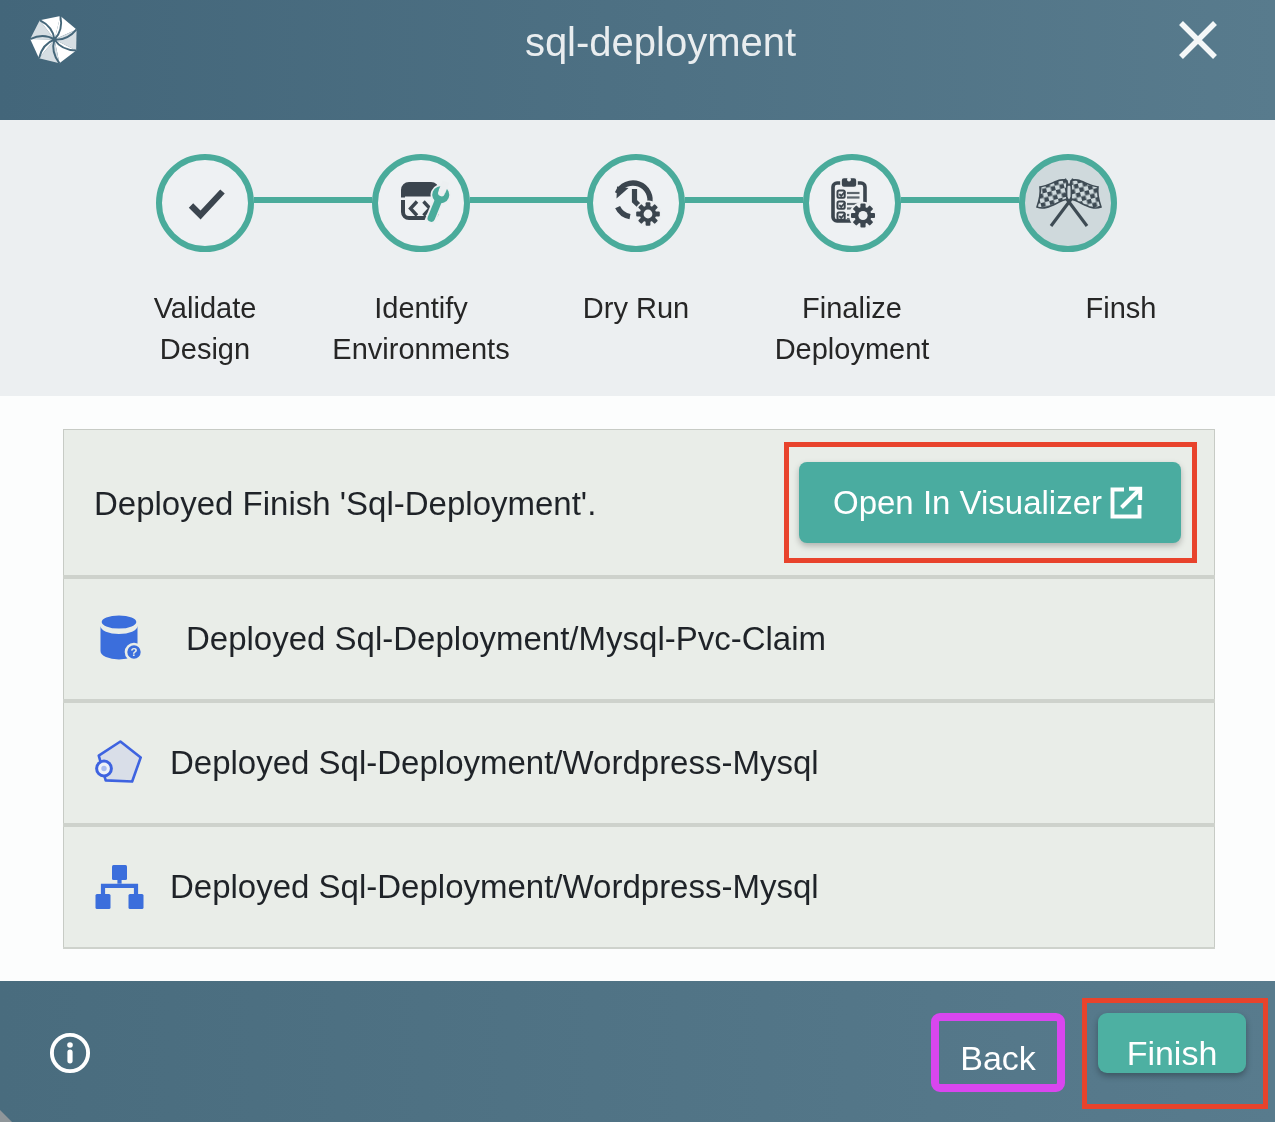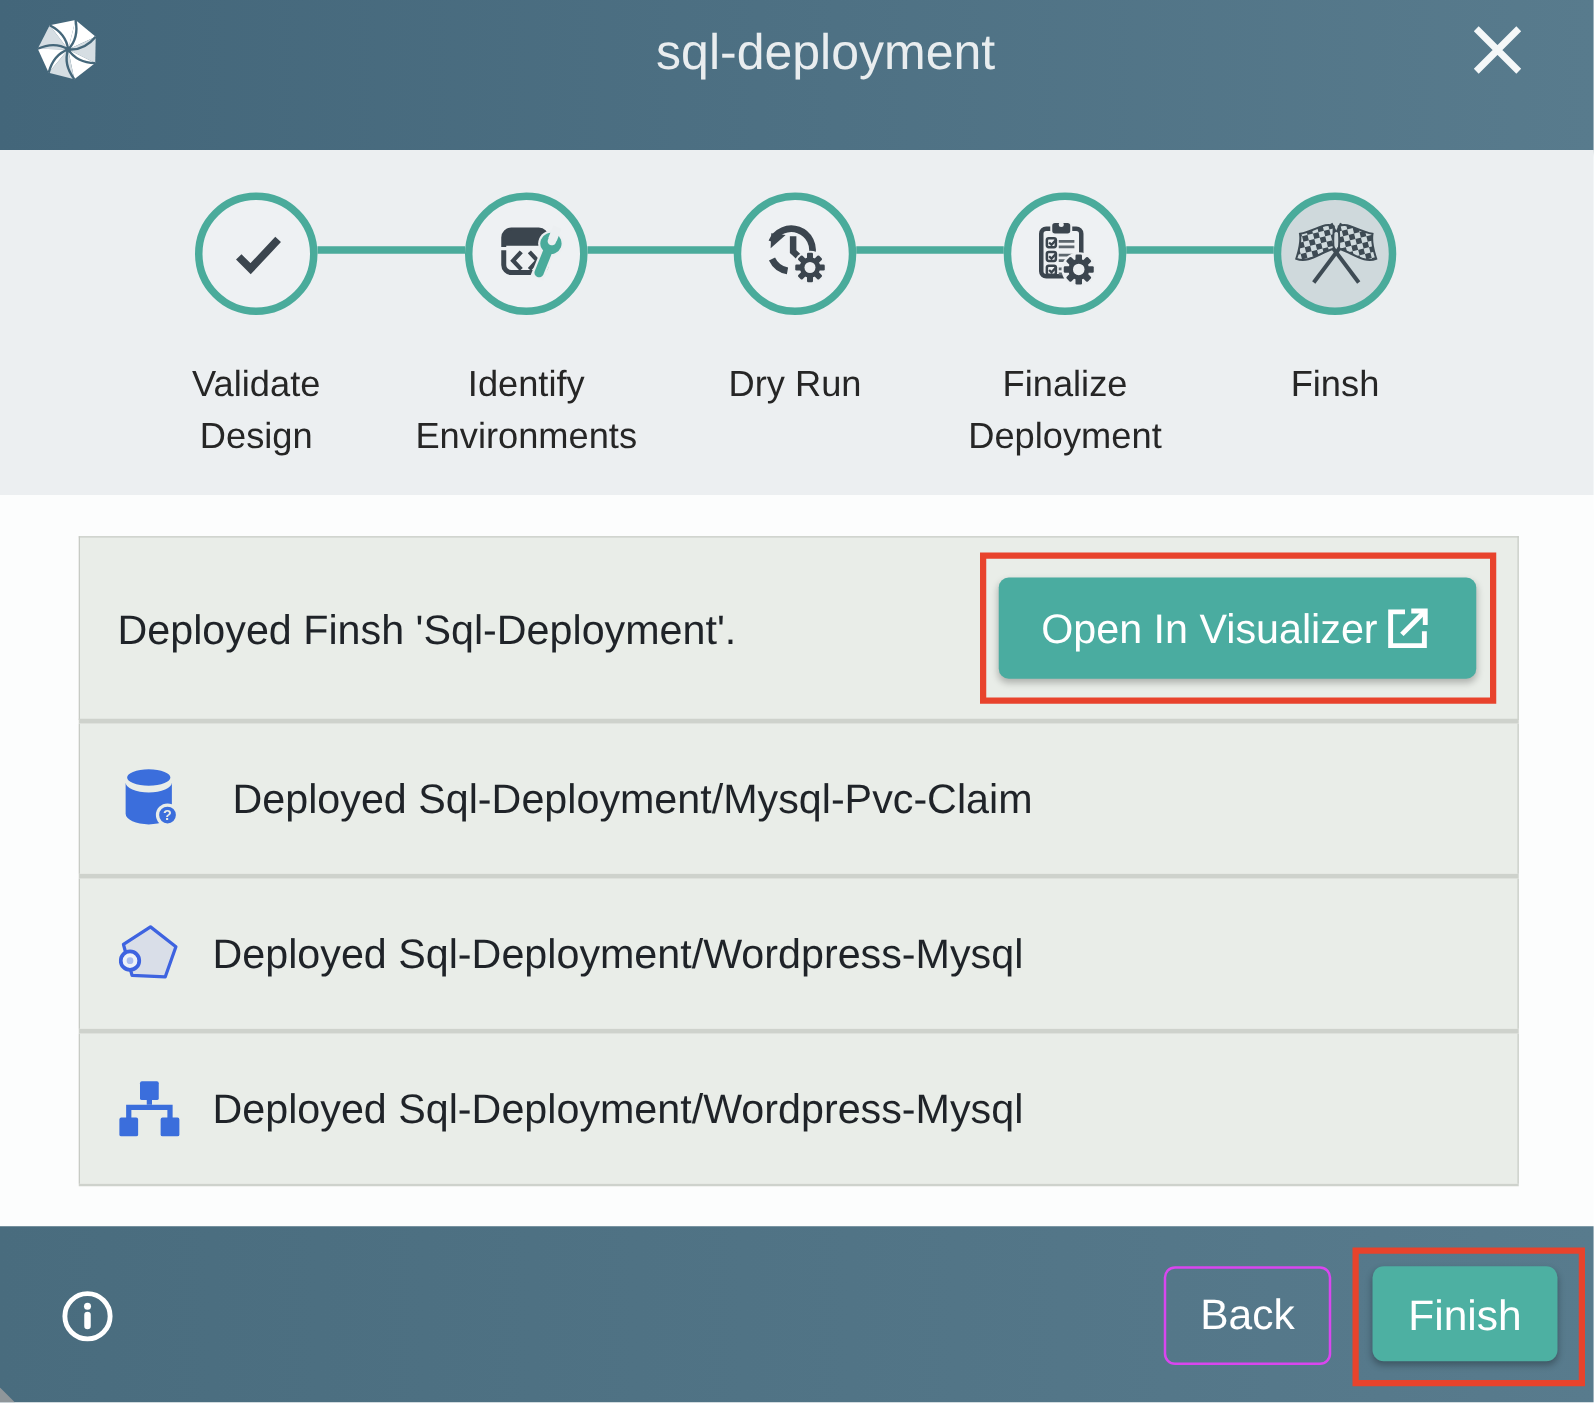--- a/index.html
+++ b/index.html
@@ -14,22 +14,22 @@
   .conn{top:197px;height:6px;background:#4aab9b;}
   .circ{top:154px;width:86px;height:86px;border:6px solid #4aab9b;border-radius:50%;background:#eef1f3;}
   .circ.done{background:#cfd9dc;}
   .slabel{top:288px;width:260px;text-align:center;font-size:29px;line-height:41px;color:#262626;}
   
   .row{left:63px;width:1150px;background:#e9ede8;border-left:1px solid #c7cbc5;border-right:1px solid #c7cbc5;}
   .sep{left:63px;width:1152px;height:4px;background:#ced2cc;}
   .rowtext{font-size:33px;color:#1f2328;}
   
   .footer{left:0;top:981px;width:1275px;height:141px;background:linear-gradient(90deg,#496c7e,#587b8d);}
-  .backbtn{left:931px;top:1013px;width:134px;height:79px;border:2px solid #d946ef;border-radius:9px;box-sizing:border-box;color:#fff;font-size:34px;line-height:75px;text-align:center;}
-  .finbtn{left:1098px;top:1013px;width:148px;height:76px;background:#4db0a2;border-radius:9px;color:#fff;font-size:34px;line-height:80px;text-align:center;box-shadow:0 3px 6px rgba(0,0,0,.3);}
+  .backbtn{left:931px;top:1013px;width:134px;height:79px;border:8px solid #d946ef;border-radius:9px;box-sizing:border-box;color:#fff;font-size:34px;line-height:75px;text-align:center;}
+  .finbtn{left:1098px;top:1013px;width:148px;height:60px;background:#4db0a2;border-radius:9px;color:#fff;font-size:34px;line-height:80px;text-align:center;box-shadow:0 3px 6px rgba(0,0,0,.3);}
   .redbox{border:5px solid #e8432c;}
   .ovbtn{left:799px;top:462px;width:382px;height:81px;background:#4aaca0;border-radius:8px;box-shadow:0 3px 6px rgba(0,0,0,.25);color:#fff;}
   .ovtext{left:834px;top:0px;height:78px;line-height:81px;font-size:33px;color:#fff;}
 </style>
 </head>
 <body>
 <div class="page">
 
   <div class="abs header"></div>
   <div class="abs title">sql-deployment</div>
@@ -67,21 +67,21 @@
   <div class="abs conn" style="left:901px;width:118px;"></div>
   <div class="abs circ" style="left:156px;"></div>
   <div class="abs circ" style="left:372px;"></div>
   <div class="abs circ" style="left:587px;"></div>
   <div class="abs circ" style="left:803px;"></div>
   <div class="abs circ done" style="left:1019px;"></div>
   <div class="abs slabel" style="left:75px;">Validate<br>Design</div>
   <div class="abs slabel" style="left:291px;">Identify<br>Environments</div>
   <div class="abs slabel" style="left:722px;">Finalize<br>Deployment</div>
   <div class="abs slabel" style="left:506px;">Dry Run</div>
-  <div class="abs slabel" style="left:938px;">Finsh</div>
+  <div class="abs slabel" style="left:991px;">Finsh</div>
 
   <svg class="abs" style="left:177px;top:175px;" width="56" height="56" viewBox="0 0 56 56">
     <path d="M14 30.5 L23.5 40 L45.5 16.5" stroke="#3b454e" stroke-width="6.2" fill="none"></path>
   </svg>
 
   <svg class="abs" style="left:389px;top:170px;" width="64" height="64" viewBox="0 0 64 64">
     <rect x="14" y="14" width="34" height="34" rx="6" fill="none" stroke="#3b454e" stroke-width="4"></rect>
     <path d="M14 26.5 v-6 a6.5 6.5 0 0 1 6.5 -6.5 h21 a6.5 6.5 0 0 1 6.5 6.5 v6 z" fill="#3b454e"></path>
     <path d="M11 28.8 H51" stroke="#eef1f3" stroke-width="2.6" fill="none"></path>
     <path d="M28 31.5 L21.5 38.5 L28 45.5" stroke="#3b454e" stroke-width="3.4" fill="none"></path>
@@ -208,21 +208,21 @@
       <rect x="17" y="1" width="15" height="15" rx="1.5"></rect>
       <rect x="0.5" y="30" width="15" height="15" rx="1.5"></rect>
       <rect x="33.5" y="30" width="15" height="15" rx="1.5"></rect>
     </g>
     <g stroke="#3b6edc" stroke-width="4.2" fill="none">
       <path d="M24.5 16 V 19.7"></path>
       <path d="M8 31 V 21.8 H 41 V 31"></path>
     </g>
   </svg>
 
-  <div class="abs rowtext" style="left:94px;top:485px;">Deployed Finsh 'Sql-Deployment'.</div>
+  <div class="abs rowtext" style="left:94px;top:485px;">Deployed Finish 'Sql-Deployment'.</div>
   <div class="abs rowtext" style="left:186px;top:620px;">Deployed Sql-Deployment/Mysql-Pvc-Claim</div>
   <div class="abs rowtext" style="left:170px;top:744px;">Deployed Sql-Deployment/Wordpress-Mysql</div>
   <div class="abs rowtext" style="left:170px;top:868px;">Deployed Sql-Deployment/Wordpress-Mysql</div>
 
   <div class="abs ovbtn">
     <div class="abs ovtext" style="left:34px;">Open In Visualizer</div>
     <svg class="abs" style="left:308px;top:22px;" width="38" height="38" viewBox="0 0 38 38">
       <path d="M17 5.5 H5.5 V32.5 H32.5 V21" stroke="#fff" stroke-width="3.9" fill="none"></path>
       <path d="M14.5 23.5 L33 5" stroke="#fff" stroke-width="3.9" fill="none"></path>
       <path d="M22 4.8 H33.2 V16" stroke="#fff" stroke-width="3.9" fill="none"></path>

